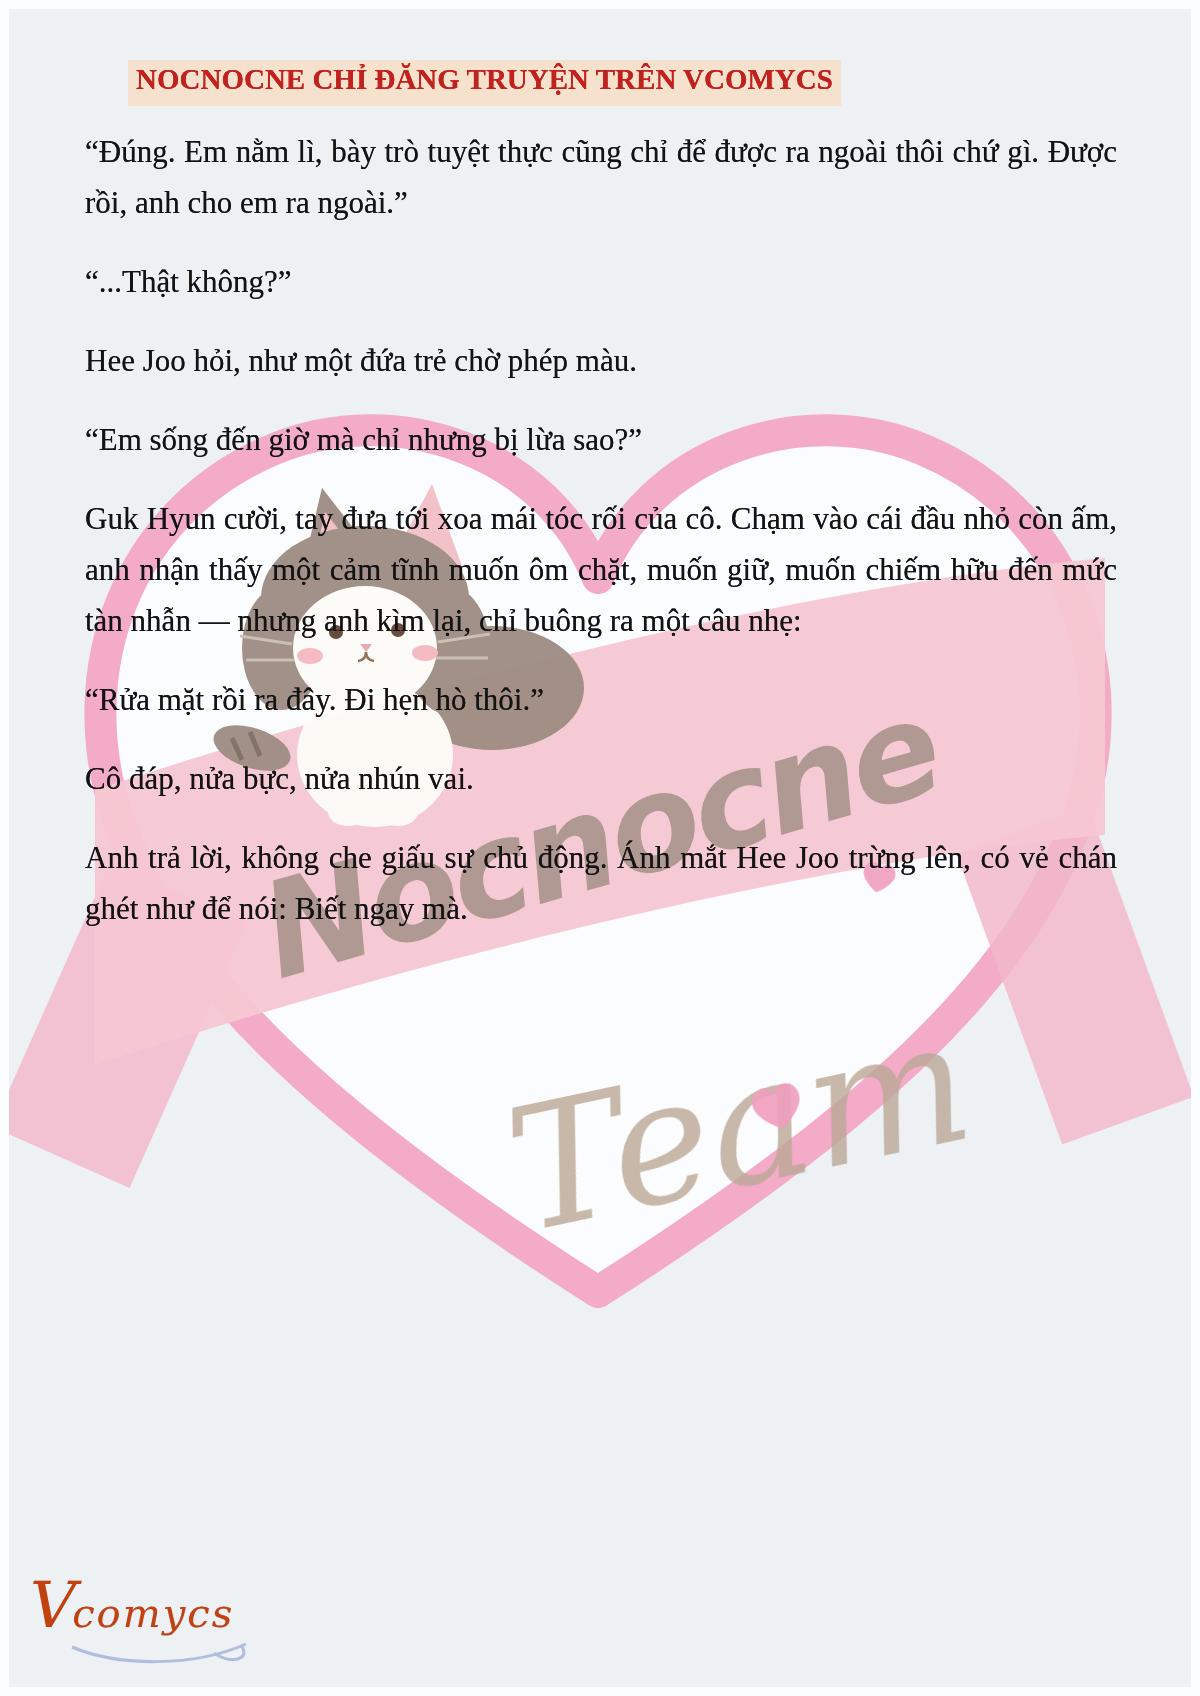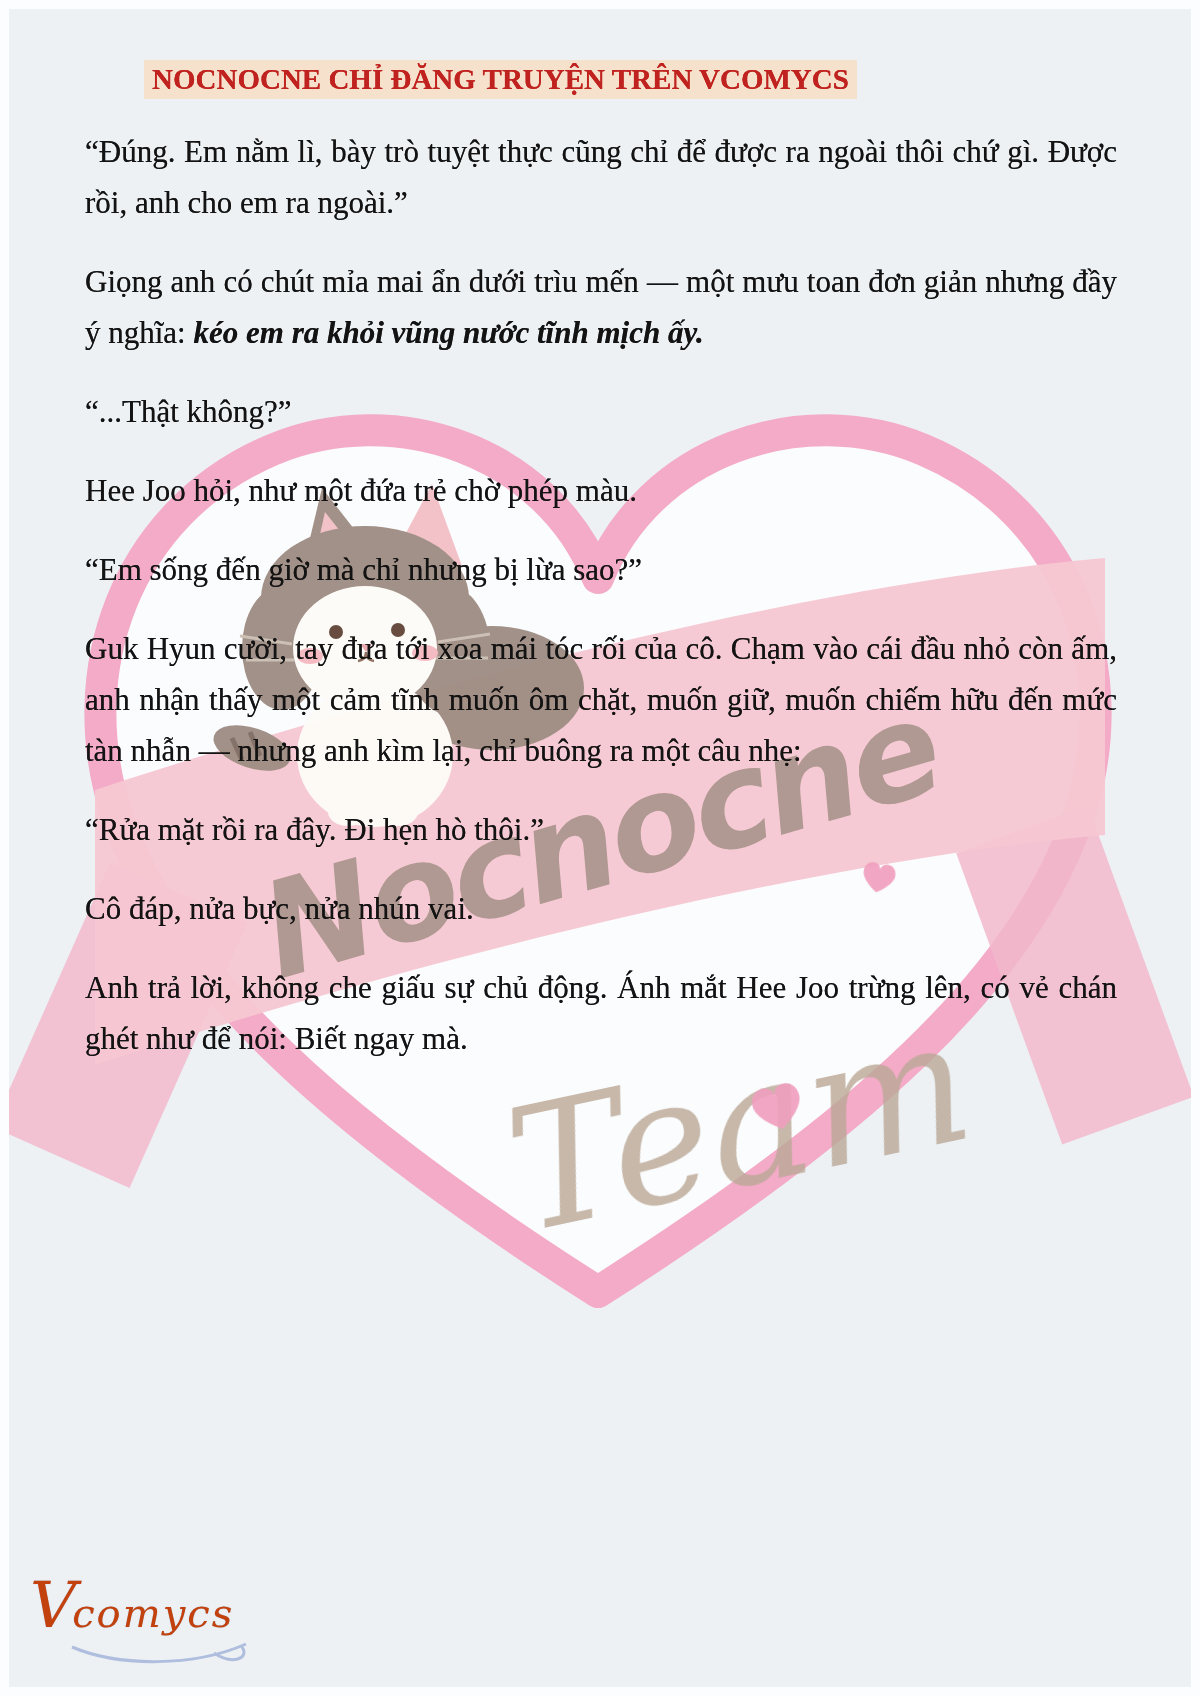--- a/index.html
+++ b/index.html
@@ -8,23 +8,23 @@
     background:#edf1f4; overflow:hidden;
     font-family:"Liberation Serif", serif;
   }
   .page::after {
     content:""; position:absolute; inset:0; z-index:5;
     box-shadow: inset 0 0 0 9px #fbfdfe;
     pointer-events:none;
   }
   .watermark { position:absolute; left:0; top:0; z-index:1; }
   .header-notice {
-    position:absolute; left:144px; top:60px; z-index:4;
+    position:absolute; left:128px; top:60px; z-index:4;
     font-weight:700; font-size:29px; line-height:34px;
-    color:#c0221f; background:#f6e2cc; padding:2px 8px 3px;
+    color:#c0221f; background:#f6e2cc; padding:2px 8px 10px;
     text-shadow:0 0 0.5px #c0221f;
     white-space:nowrap;
   }
   .story {
     position:absolute; left:85px; right:83px; top:126px; z-index:3;
     font-size:31px; line-height:51px; color:#131313;
     text-align:justify; text-shadow:0 0 0.6px rgba(10,10,10,0.75);
   }
   .story p { margin:0 0 28px 0; }
   .seg-bold-italic { font-weight:700; font-style:italic; }
@@ -94,21 +94,20 @@
       <path d="M240 636 L292 644 M246 660 L294 660 M438 642 L490 634 M436 658 L488 658" stroke="#cabdb2" stroke-width="3" fill="none"></path>
       <ellipse cx="348" cy="812" rx="20" ry="14" fill="#fdfbf7"></ellipse>
       <ellipse cx="398" cy="812" rx="20" ry="14" fill="#fdfbf7"></ellipse>
     </g>
   </svg>
 
   <div class="header-notice">NOCNOCNE CHỈ ĐĂNG TRUYỆN TRÊN VCOMYCS</div>
 
   <main class="story">
       <p><span>“Đúng. Em nằm lì, bày trò tuyệt thực cũng chỉ để được ra ngoài thôi chứ gì. Được rồi, anh cho em ra ngoài.”</span></p>
-      <p><span>Giọng anh có chút mỉa mai ẩn dưới trìu mến — một mưu toan đơn giản nhưng đầy ý nghĩa: </span><span class="seg-bold-italic">kéo em ra khỏi vũng nước tĩnh mịch ấy.</span></p>
       <p><span>“...Thật không?”</span></p>
       <p><span>Hee Joo hỏi, như một đứa trẻ chờ phép màu.</span></p>
       <p><span>“Em sống đến giờ mà chỉ nhưng bị lừa sao?”</span></p>
       <p><span>Guk Hyun cười, tay đưa tới xoa mái tóc rối của cô. Chạm vào cái đầu nhỏ còn ấm, anh nhận thấy một cảm tĩnh muốn ôm chặt, muốn giữ, muốn chiếm hữu đến mức tàn nhẫn — nhưng anh kìm lại, chỉ buông ra một câu nhẹ:</span></p>
       <p><span>“Rửa mặt rồi ra đây. Đi hẹn hò thôi.”</span></p>
       <p><span>Cô đáp, nửa bực, nửa nhún vai.</span></p>
       <p><span>Anh trả lời, không che giấu sự chủ động. Ánh mắt Hee Joo trừng lên, có vẻ chán ghét như để nói: Biết ngay mà.</span></p>
     </main>
 
   <div class="site-logo">

